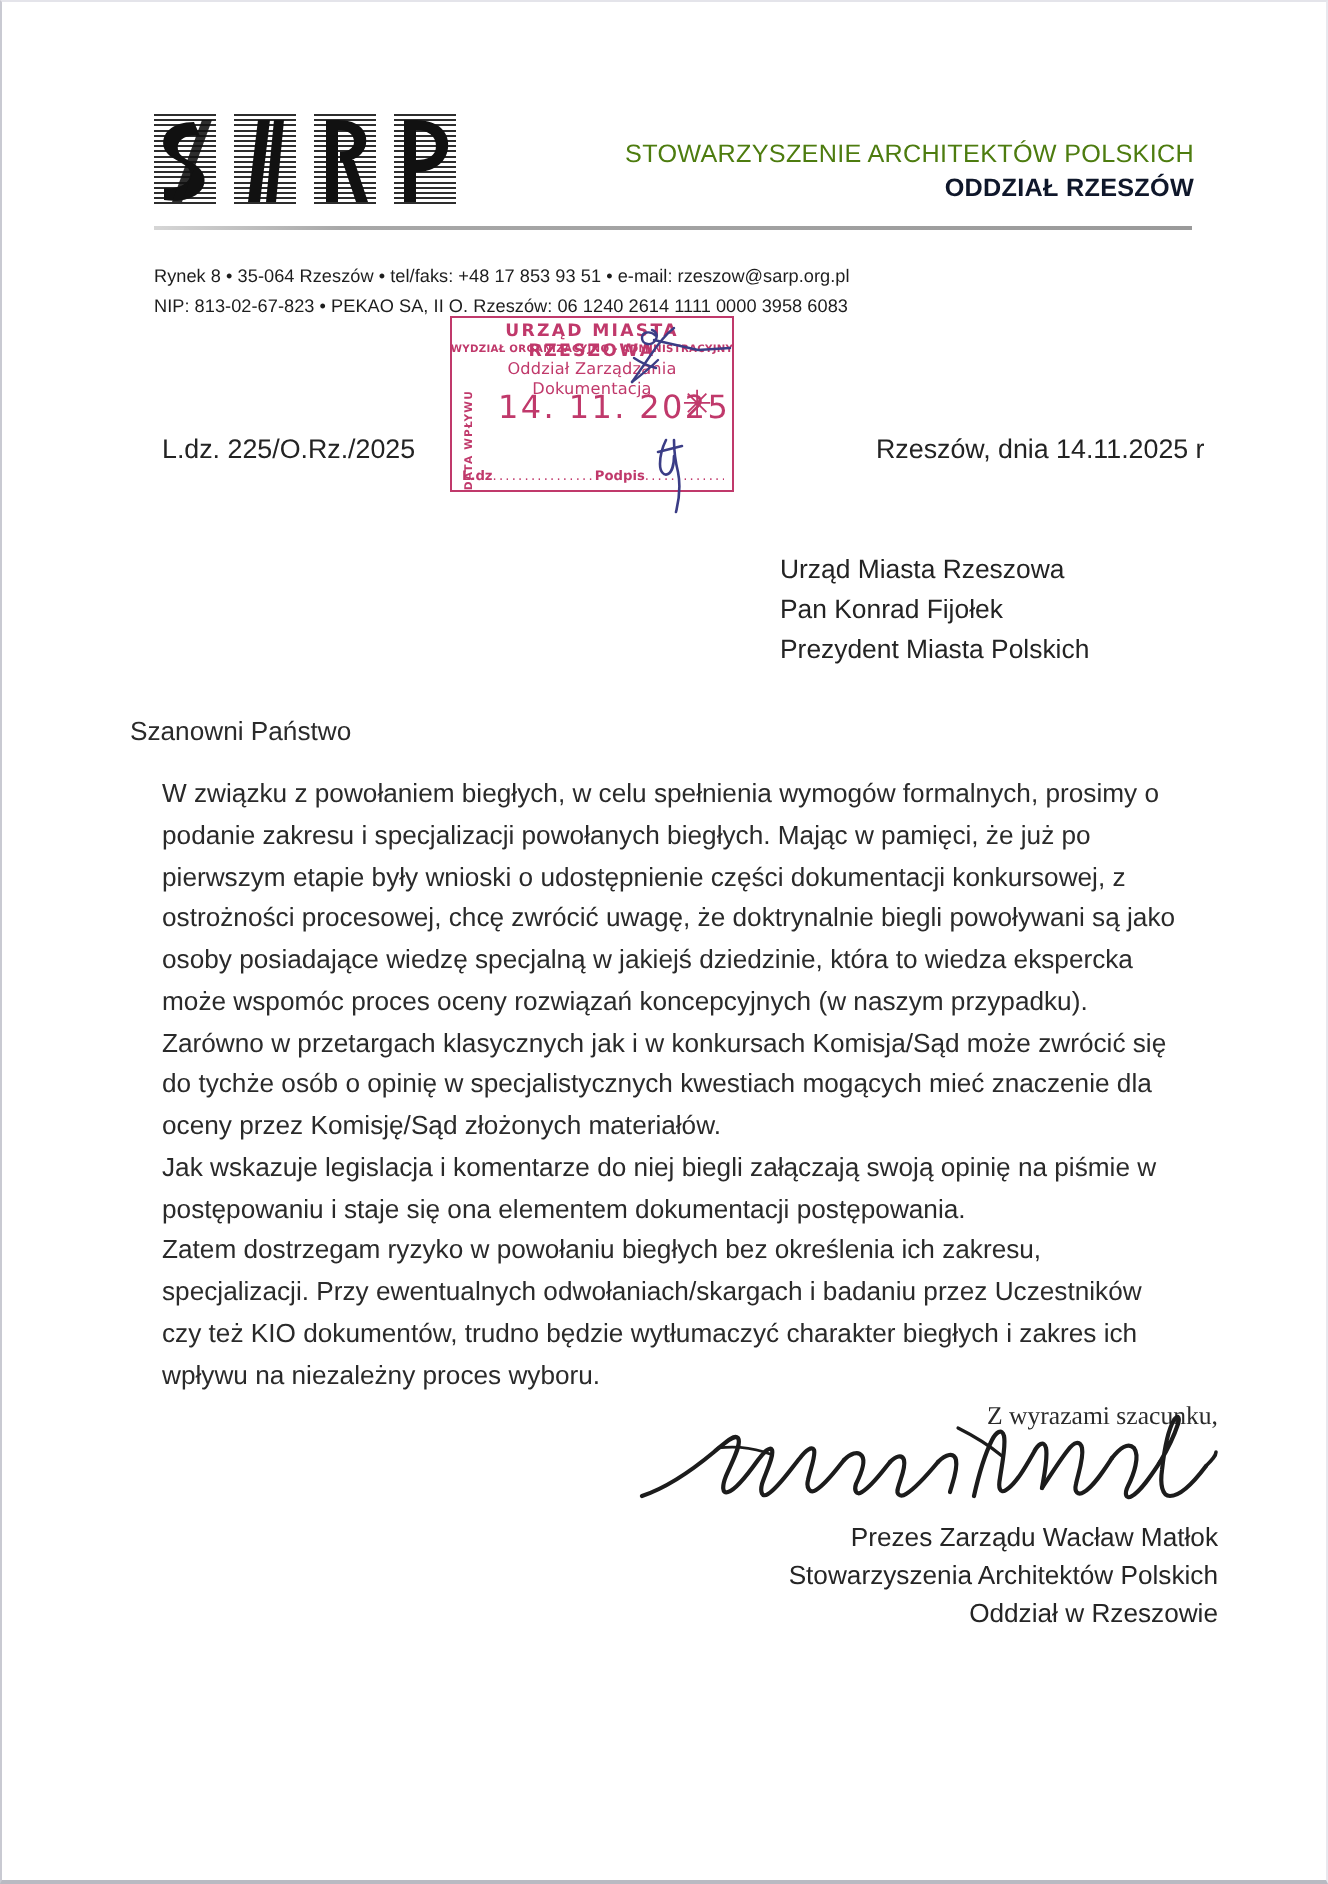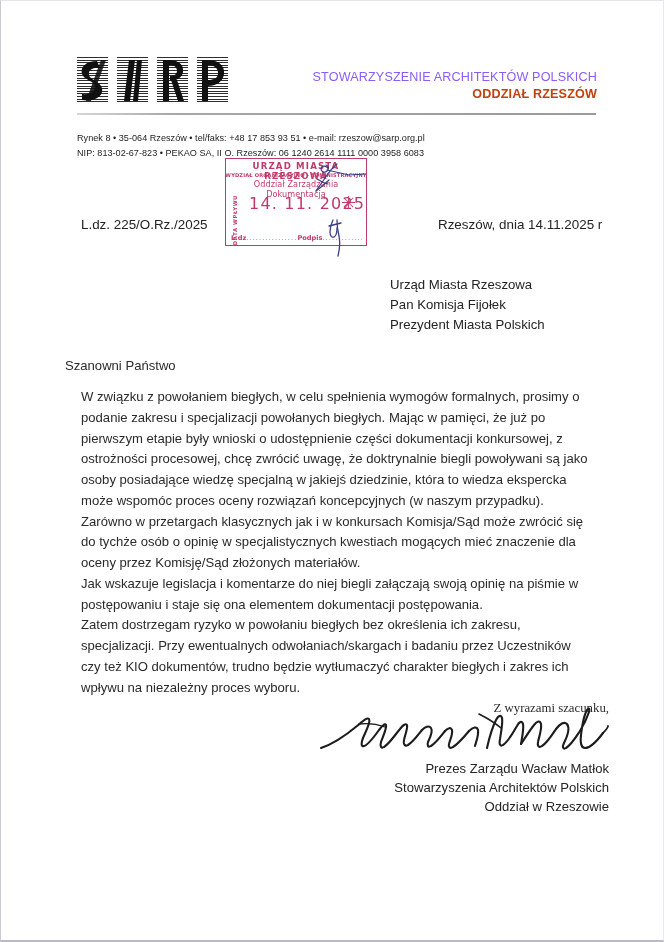--- a/index.html
+++ b/index.html
@@ -54,27 +54,27 @@
   .org-block {
     position: absolute;
     right: 0;
     top: 12px;
     text-align: right;
     line-height: 1.38;
   }
   .org-line1 {
     font-size: 12.6px;
     letter-spacing: 0.15px;
-    color: #8b5cf6;
+    color: #4d7c0f;
   }
   .org-line2 {
     font-size: 12.6px;
     font-weight: bold;
     letter-spacing: 0.15px;
-    color: #c2410c;
+    color: #0f172a;
   }
   .rule {
     position: absolute;
     left: 76px;
     top: 112px;
     width: 519px;
     height: 2px;
     background: linear-gradient(to right, #d6d6d6, #a8a8a8 18%, #9a9a9a);
   }
   .contact {
@@ -309,21 +309,21 @@
         <path d="M104 68 L116 65"></path>
       </g>
     </svg>
   </div>
 
   <div class="ref-no">L.dz. 225/O.Rz./2025</div>
   <div class="place-date">Rzeszów, dnia 14.11.2025 r</div>
 
   <div class="addressee">
     <div>Urząd Miasta Rzeszowa</div>
-    <div>Pan Komisja Fijołek</div>
+    <div>Pan Konrad Fijołek</div>
     <div>Prezydent Miasta Polskich</div>
   </div>
 
   <div class="salutation">Szanowni Państwo</div>
 
   <div class="body-text">
     <p>W związku z powołaniem biegłych, w celu spełnienia wymogów formalnych, prosimy o podanie zakresu i specjalizacji powołanych biegłych. Mając w pamięci, że już po pierwszym etapie były wnioski o udostępnienie części dokumentacji konkursowej, z ostrożności procesowej, chcę zwrócić uwagę, że doktrynalnie biegli powoływani są jako osoby posiadające wiedzę specjalną w jakiejś dziedzinie, która to wiedza ekspercka może wspomóc proces oceny rozwiązań koncepcyjnych (w naszym przypadku). Zarówno w przetargach klasycznych jak i w konkursach Komisja/Sąd może zwrócić się do tychże osób o opinię w specjalistycznych kwestiach mogących mieć znaczenie dla oceny przez Komisję/Sąd złożonych materiałów.</p>
     <p>Jak wskazuje legislacja i komentarze do niej biegli załączają swoją opinię na piśmie w postępowaniu i staje się ona elementem dokumentacji postępowania.</p>
     <p>Zatem dostrzegam ryzyko w powołaniu biegłych bez określenia ich zakresu, specjalizacji. Przy ewentualnych odwołaniach/skargach i badaniu przez Uczestników czy też KIO dokumentów, trudno będzie wytłumaczyć charakter biegłych i zakres ich wpływu na niezależny proces wyboru.</p>
   </div>

